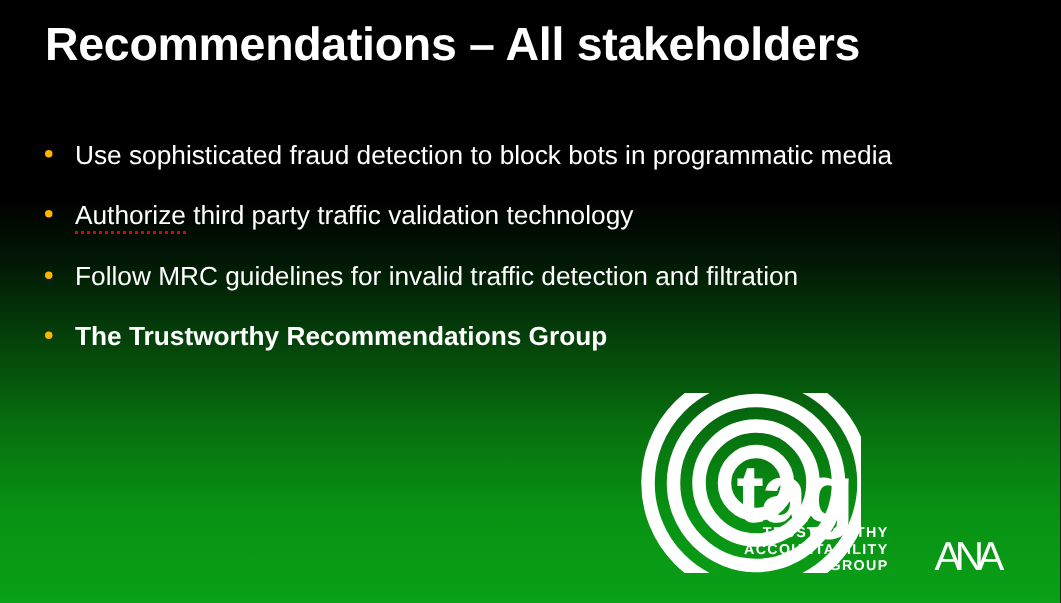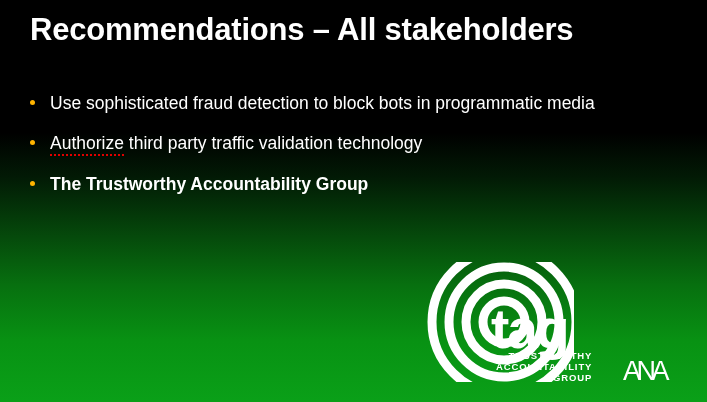--- a/index.html
+++ b/index.html
@@ -156,24 +156,28 @@
     <li class="bullet-item">
       <span class="bullet-marker"></span>
       <span class="bullet-text">Use sophisticated fraud detection to block bots in programmatic media</span>
     </li>
 
     <li class="bullet-item">
       <span class="bullet-marker"></span>
       <span class="misspelled">Authorize</span><span class="bullet-text"> third party traffic validation technology</span>
     </li>
 
-
-    <li class="bullet-item">
-      <span class="bullet-marker"></span>
-      <span class="subline-bold">The Trustworthy Accountability Group</span>
+    <li class="bullet-item">
+      <span class="bullet-marker"></span>
+      <span class="bullet-text">Follow MRC guidelines for invalid traffic detection and filtration</span>
+    </li>
+
+    <li class="bullet-item">
+      <span class="bullet-marker"></span>
+      <span class="subline-bold">The Trustworthy Recommendations Group</span>
     </li>
 
   </ul>
 
   <div id="tag-logo">
     <svg id="tag-rings" viewBox="0 0 150 120">
       <g fill="none" stroke="#ffffff">
         <circle cx="80" cy="60" r="72" stroke-width="9"></circle>
         <circle cx="80" cy="60" r="55" stroke-width="9"></circle>
         <circle cx="80" cy="60" r="38" stroke-width="9"></circle>

